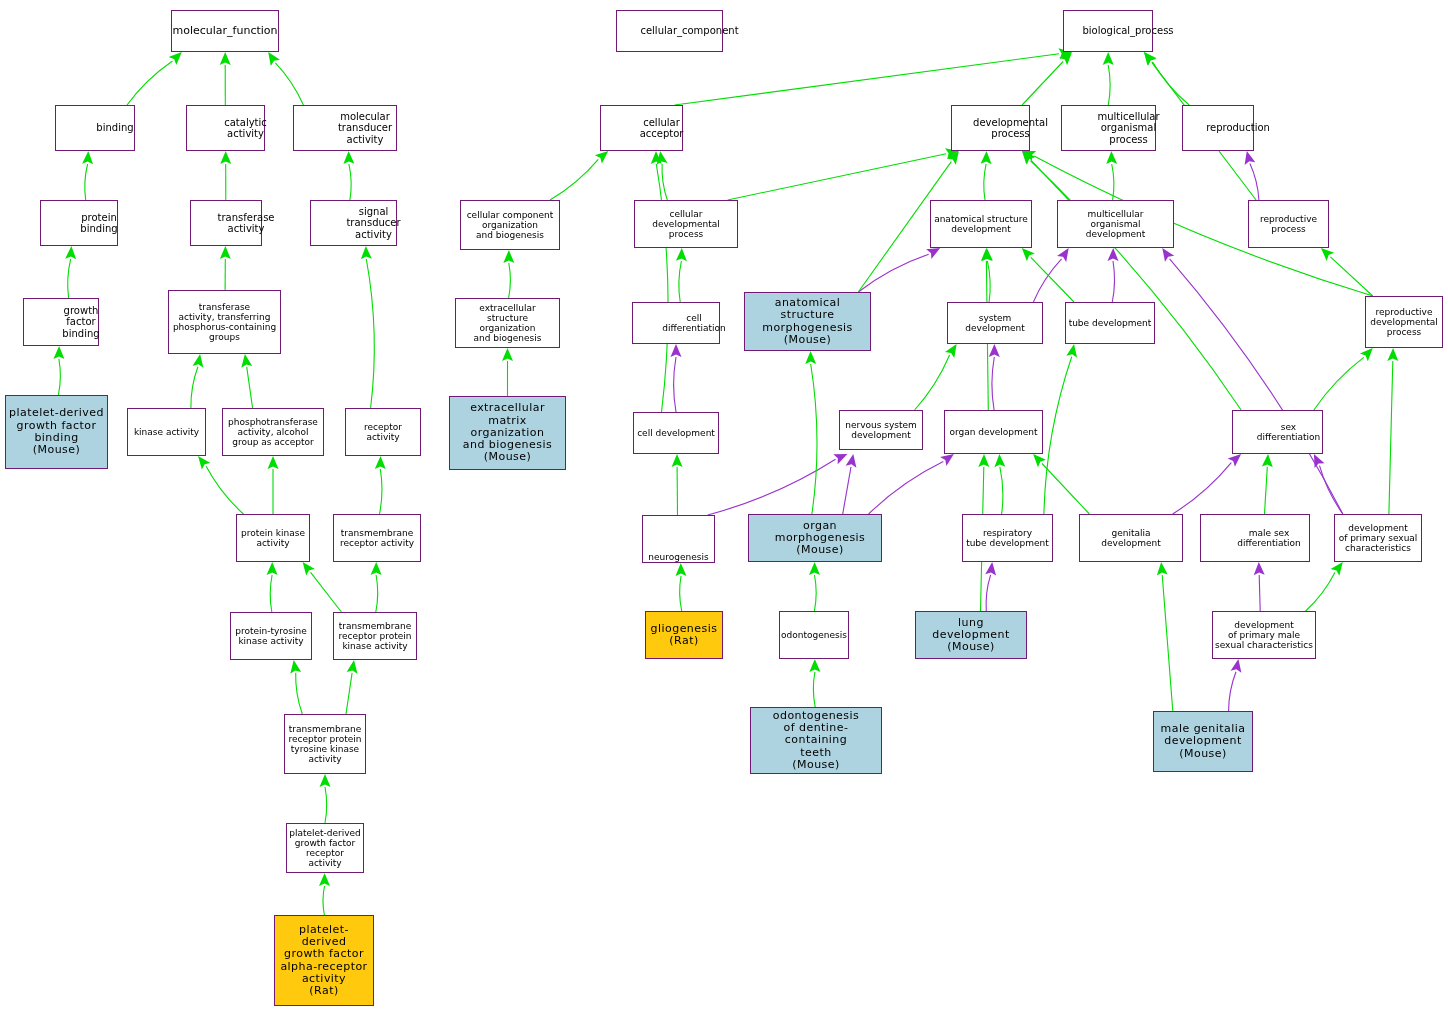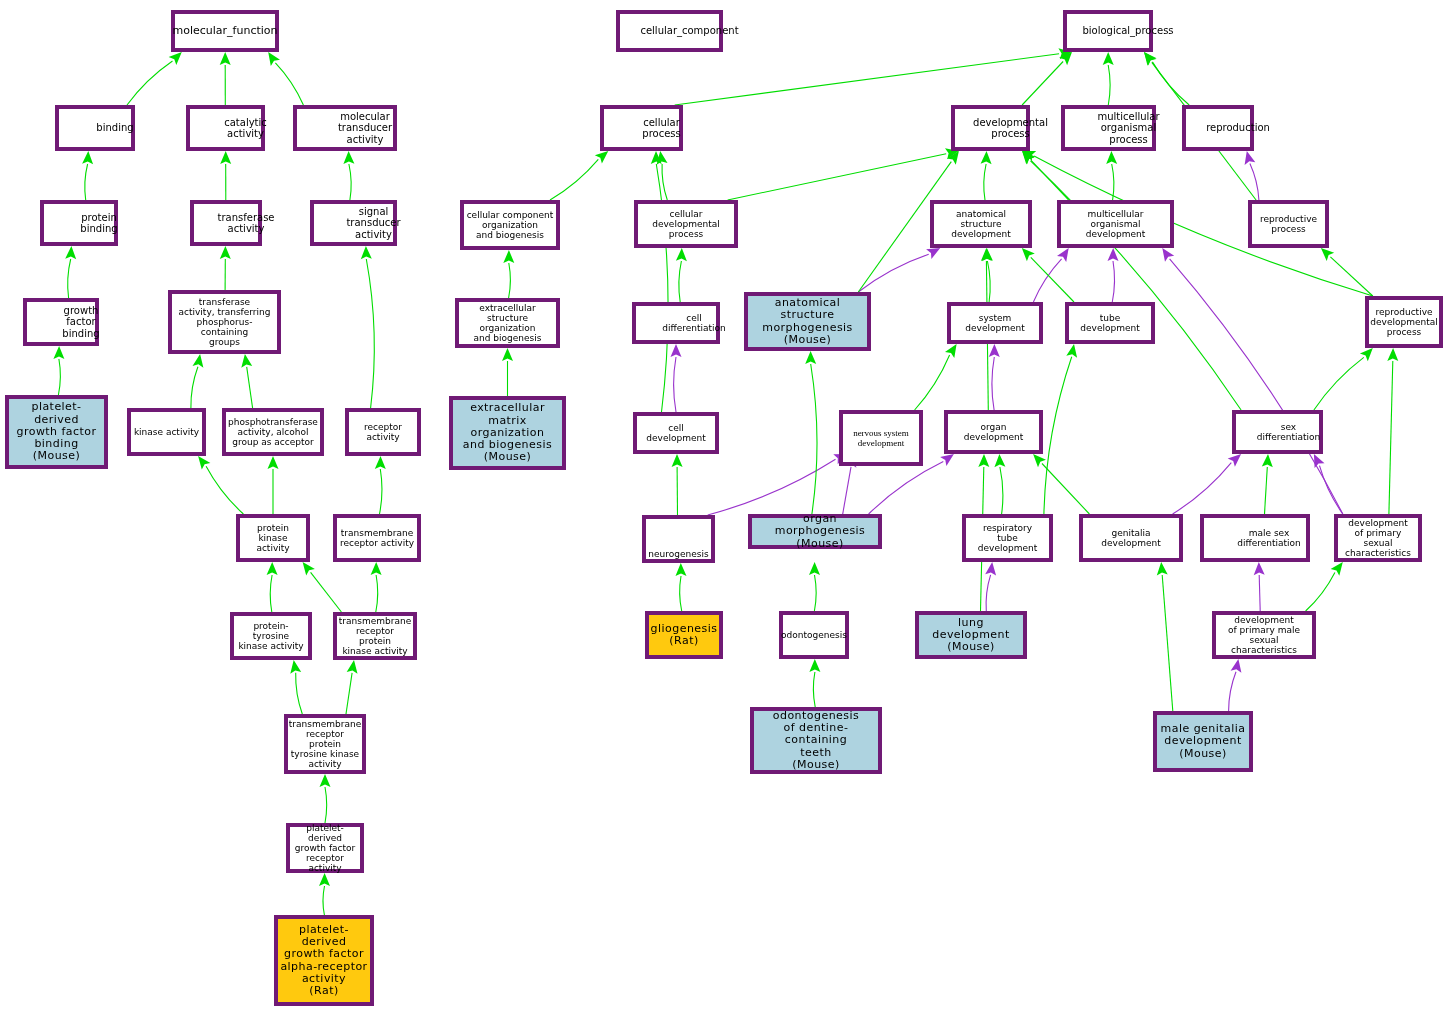--- a/index.html
+++ b/index.html
@@ -1,19 +1,19 @@
 <!DOCTYPE html>
 <html><head>
 <meta charset="utf-8">
 <style>
   html,body{margin:0;padding:0;background:#ffffff;}
   #canvas{position:relative;width:1448px;height:1012px;background:#fff;
           font-family:"DejaVu Sans","Liberation Sans",sans-serif;overflow:hidden;}
   svg.edges{position:absolute;left:0;top:0;width:1448px;height:1012px;pointer-events:none;}
-  .node{position:absolute;box-sizing:border-box;border:4px solid #701a75;background:#ffffff;
+  .node{position:absolute;box-sizing:border-box;border:1px solid #701a75;background:#ffffff;
         display:flex;align-items:center;justify-content:center;text-align:center;
         color:#000;line-height:1.12;z-index:2;}
   .node span{display:block;padding:0 2px;}
   .node.hl-blue{background:#aed3e0;}
   .node.hl-orange{background:#ffc90e;}
   .fs9{font-size:9px;}
   .fs10{font-size:10px;padding-left:40px;}
   .fs11{font-size:11px;}
   .sp{letter-spacing:.45px;}
 </style>
@@ -229,21 +229,21 @@
       <div class="node fs9" style="left: 286px; top: 823px; width: 78px; height: 50px;">
         <span>platelet-derived<br>growth factor<br>receptor activity</span>
       </div>
       <div class="node fs11 hl-orange sp" style="left: 274px; top: 915px; width: 100px; height: 91px;">
         <span>platelet-derived<br>growth factor<br>alpha-receptor<br>activity<br>(Rat)</span>
       </div>
       <div class="node fs10" style="left: 616px; top: 10px; width: 107px; height: 42px;">
         <span>cellular_component</span>
       </div>
       <div class="node fs10" style="left: 600px; top: 105px; width: 83px; height: 46px;">
-        <span>cellular process</span>
+        <span>cellular acceptor</span>
       </div>
       <div class="node fs9" style="left: 460px; top: 200px; width: 100px; height: 50px;">
         <span>cellular component<br>organization<br>and biogenesis</span>
       </div>
       <div class="node fs9" style="left: 634px; top: 200px; width: 104px; height: 48px;">
         <span>cellular developmental<br>process</span>
       </div>
       <div class="node fs9" style="left: 455px; top: 298px; width: 105px; height: 50px;">
         <span>extracellular<br>structure organization<br>and biogenesis</span>
       </div>
@@ -288,30 +288,30 @@
       </div>
       <div class="node fs9" style="left: 947px; top: 302px; width: 96px; height: 42px;">
         <span>system development</span>
       </div>
       <div class="node fs9" style="left: 1065px; top: 302px; width: 90px; height: 42px;">
         <span>tube development</span>
       </div>
       <div class="node fs9" style="left: 1365px; top: 296px; width: 78px; height: 52px;">
         <span>reproductive<br>developmental<br>process</span>
       </div>
-      <div class="node fs9" style="left: 839px; top: 410px; width: 84px; height: 56px; font-family: Liberation Serif, serif;">
+      <div class="node fs9" style="left: 839px; top: 410px; width: 84px; height: 40px;">
         <span>nervous system<br>development</span>
       </div>
       <div class="node fs9" style="left: 944px; top: 410px; width: 99px; height: 44px;">
         <span>organ development</span>
       </div>
       <div class="node fs9" style="left: 1232px; top: 410px; width: 91px; height: 44px; padding-left: 22px;">
         <span>sex differentiation</span>
       </div>
-      <div class="node fs11 hl-blue sp" style="left: 748px; top: 514px; width: 134px; height: 35px; padding-left: 10px;">
+      <div class="node fs11 hl-blue sp" style="left: 748px; top: 514px; width: 134px; height: 48px; padding-left: 10px;">
         <span>organ morphogenesis<br>(Mouse)</span>
       </div>
       <div class="node fs9" style="left: 962px; top: 514px; width: 91px; height: 48px;">
         <span>respiratory<br>tube development</span>
       </div>
       <div class="node fs9" style="left: 1079px; top: 514px; width: 104px; height: 48px;">
         <span>genitalia development</span>
       </div>
       <div class="node fs9" style="left: 1200px; top: 514px; width: 110px; height: 48px; padding-left: 28px;">
         <span>male sex differentiation</span>

